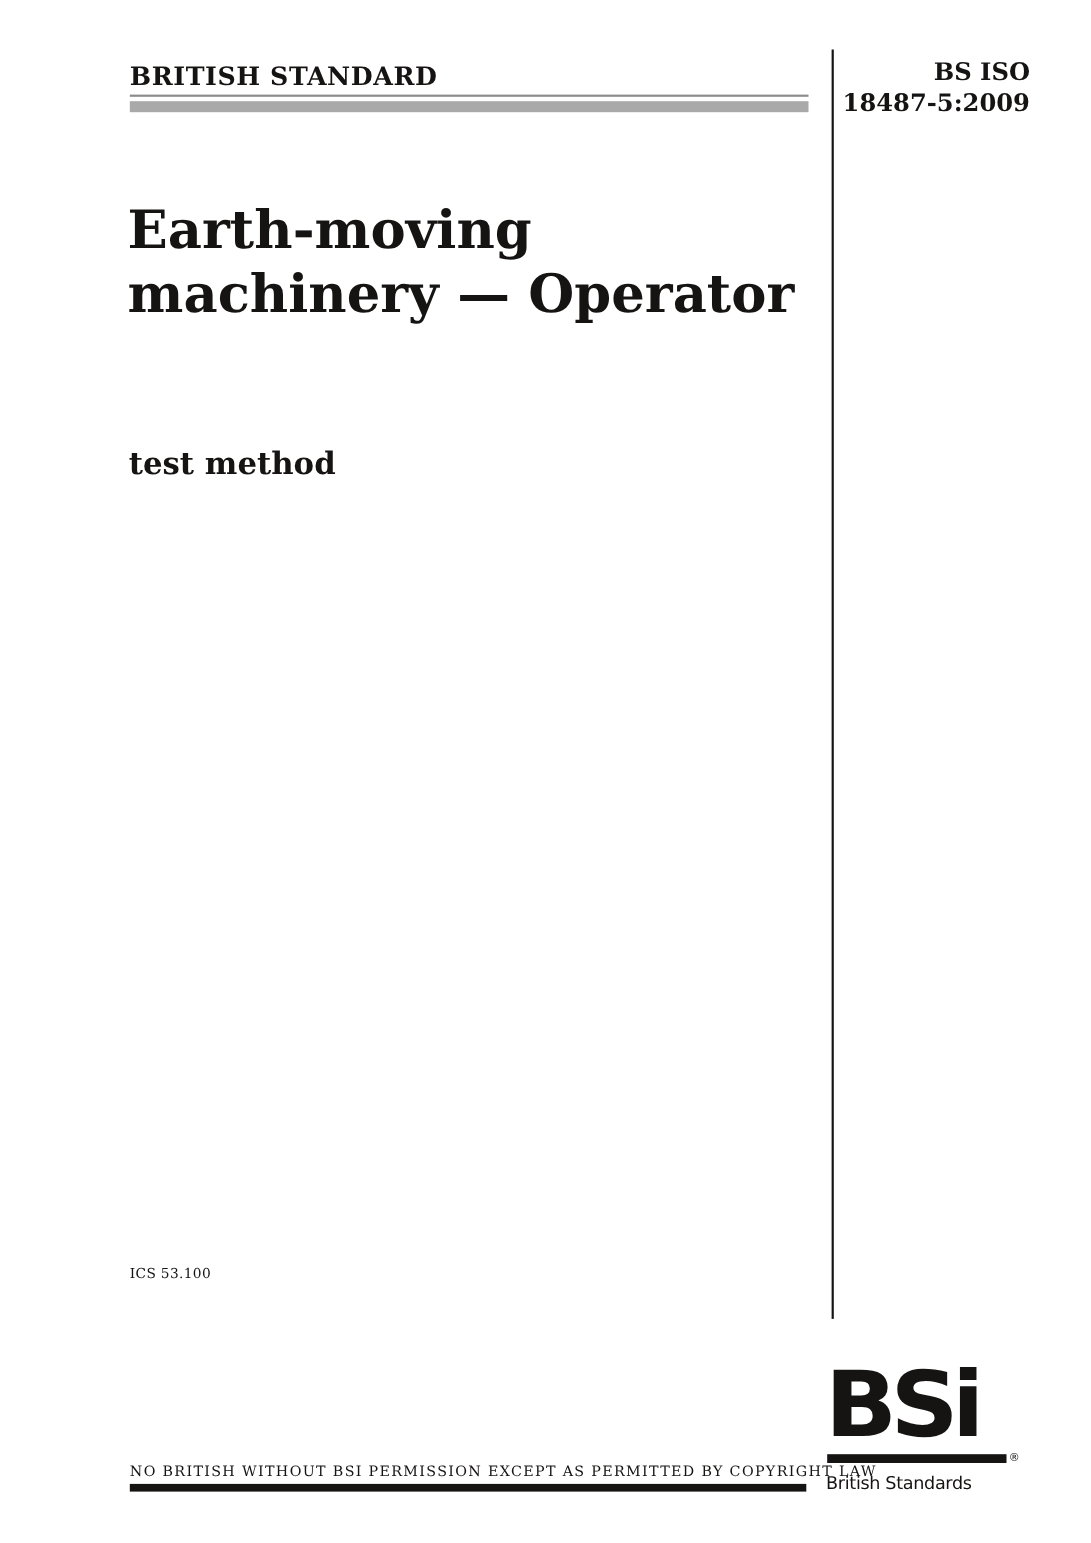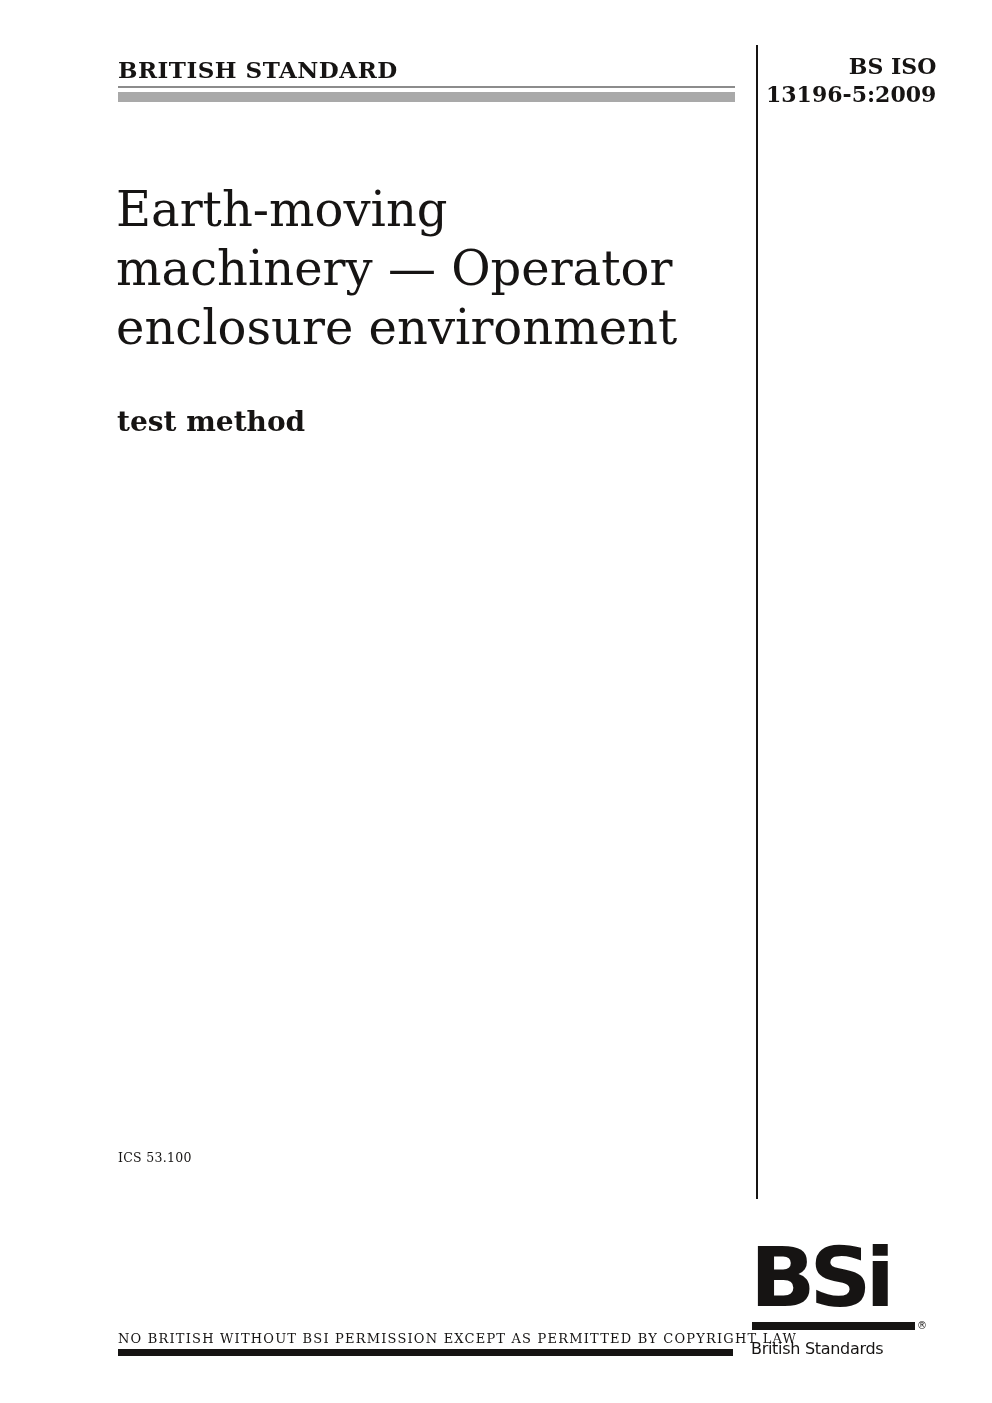--- a/index.html
+++ b/index.html
@@ -60,21 +60,21 @@
     background: #161413;
   }
 
   
   .title {
     position: absolute;
     left: 116px;
     top: 180px;
     margin: 0;
     font-size: 48px;
-    font-weight: normal;
+    font-weight: bold;
     line-height: 59px;
     letter-spacing: 0px;
     white-space: nowrap;
   }
   .title .tl, .subtitle .tl { display: block; }
   .subtitle {
     position: absolute;
     left: 117px;
     top: 406px;
     margin: 0;
@@ -165,29 +165,28 @@
 
 <div class="page">
 
   <div class="brand">BRITISH STANDARD</div>
 
   <div class="rule-thin"></div>
   <div class="rule-thick"></div>
 
   <div class="docref">
     <div>BS ISO</div>
-    <div>13196-5:2009</div>
+    <div>18487-5:2009</div>
   </div>
 
   <div class="divider"></div>
 
   <h1 class="title">
     <span class="tl">Earth-moving</span>
     <span class="tl">machinery — Operator</span>
-    <span class="tl">enclosure environment</span>
   </h1>
 
   <h2 class="subtitle">
     <span class="tl">test method</span>
   </h2>
 
   <div class="ics">ICS 53.100</div>
 
   <div class="copyright">NO BRITISH WITHOUT BSI PERMISSION EXCEPT AS PERMITTED BY COPYRIGHT LAW</div>
 

